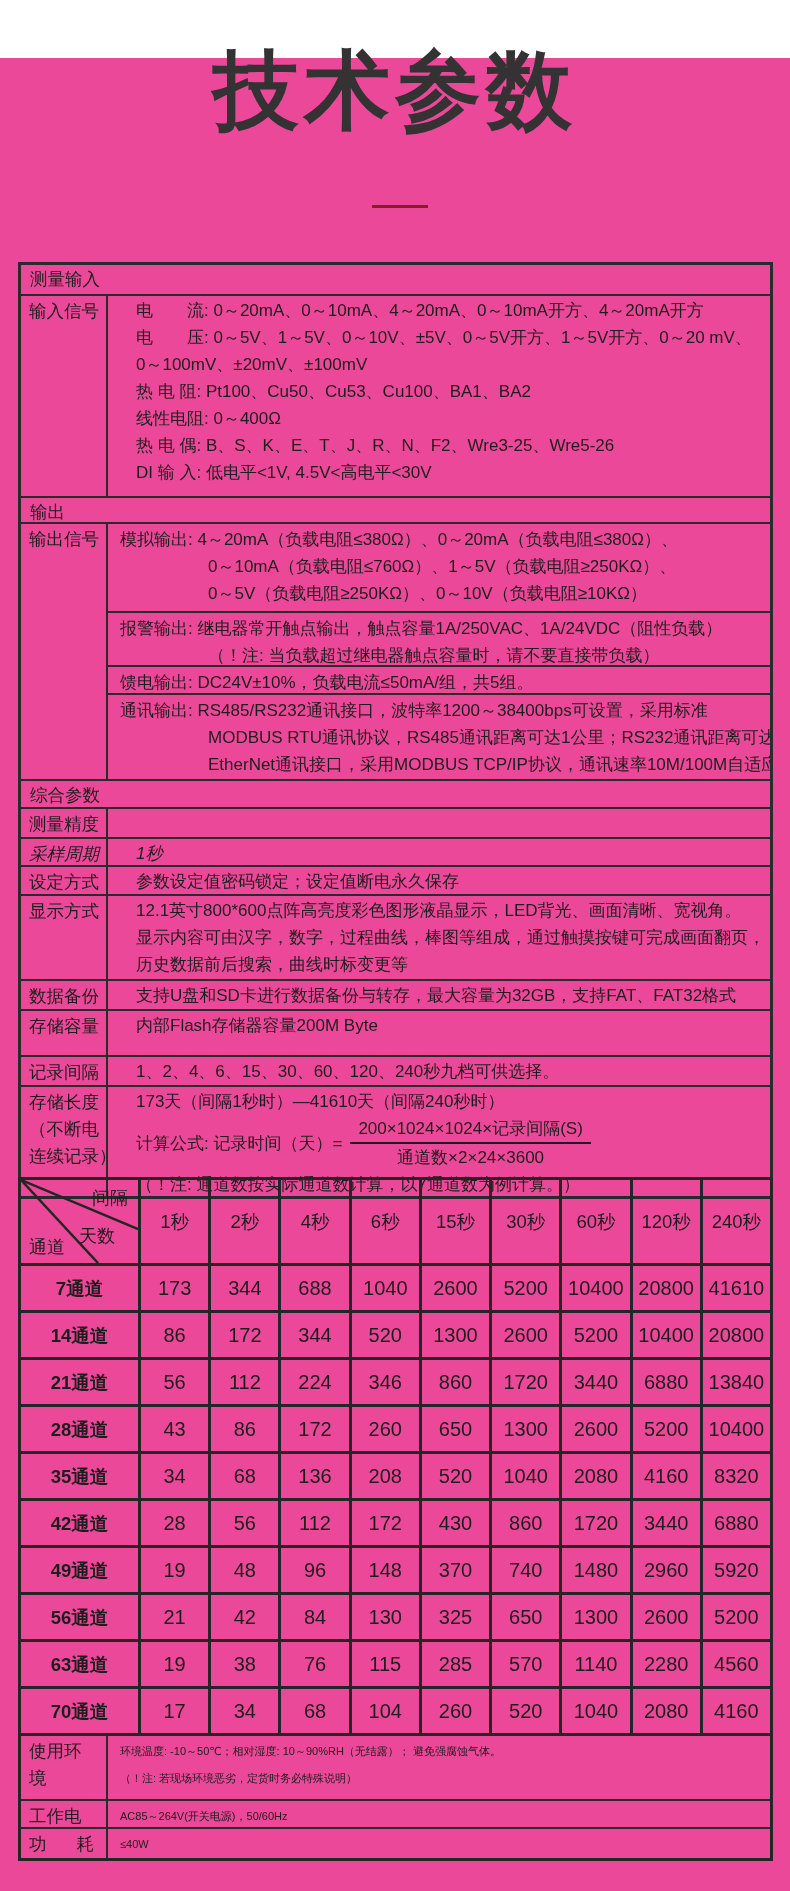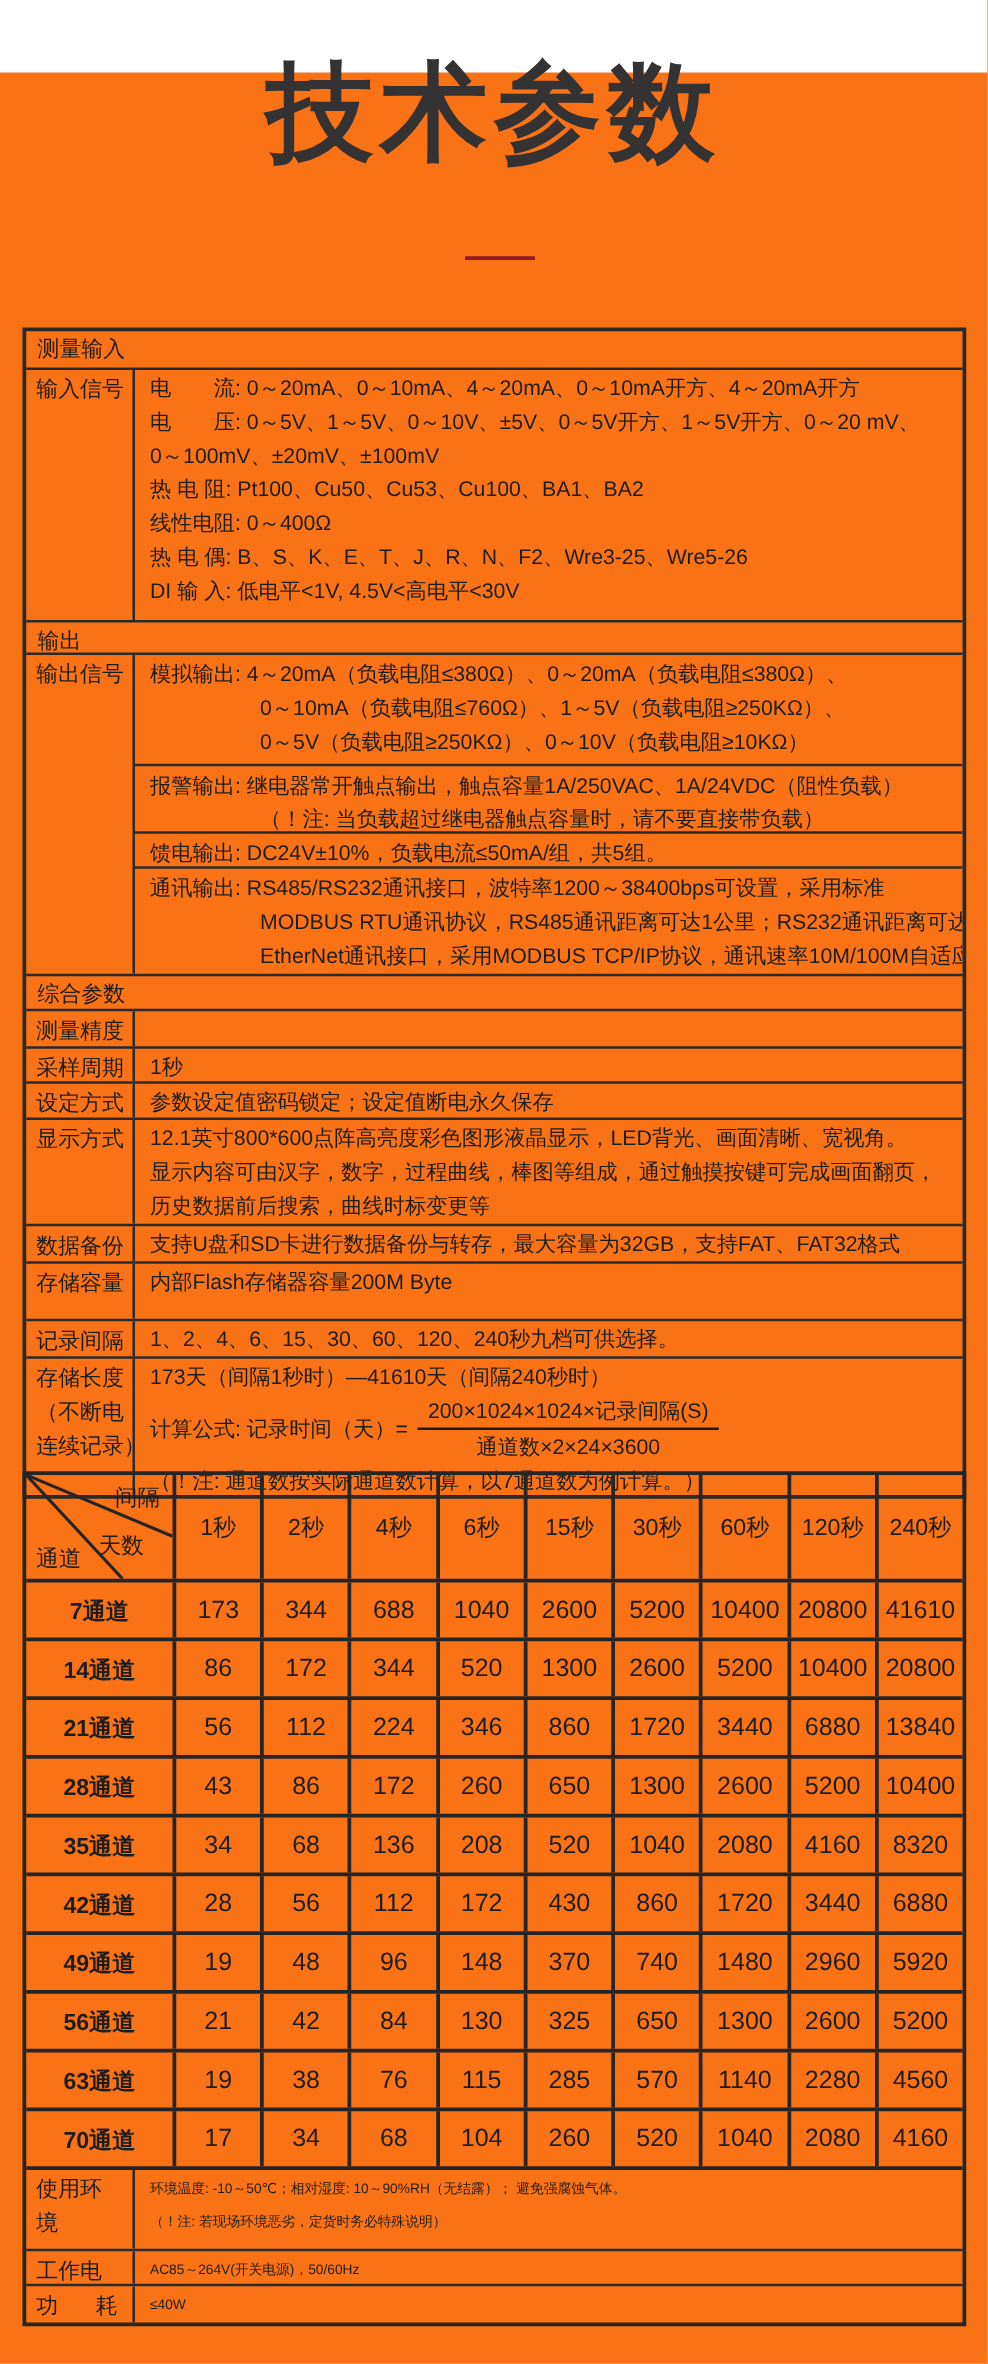--- a/index.html
+++ b/index.html
@@ -1,32 +1,32 @@
 <!DOCTYPE html>
 <html><head>
 <meta charset="utf-8">
 <style>
   html,body{margin:0;padding:0;}
   body{background:#fcf9f8;}
-  .page{position:relative;width:790px;height:1891px;background:#f97316;overflow:hidden;
+  .page{position:relative;width:790px;height:1891px;background:#ec4899;overflow:hidden;
         font-family:"Liberation Sans","DejaVu Sans",sans-serif;color:#1e1d1d;}
   .top-strip{position:absolute;top:0;left:0;right:0;height:58px;background:#ffffff;}
   .title{position:absolute;top:40px;left:0;width:100%;text-align:center;
          font-size:86px;line-height:100px;font-weight:900;letter-spacing:5px;color:#343232;}
   .red-divider{position:absolute;top:205px;left:372px;width:56px;height:3px;background:#8e1b22;}
 
   
   .spec{position:absolute;left:18px;top:262px;width:755px;border:3px solid #2b2a2a;box-sizing:border-box;}
   .spec-row{display:flex;border-bottom:2px solid #2b2a2a;box-sizing:border-box;overflow:hidden;}
   .spec-row.last{border-bottom:none;}
   .section-row{display:block;padding:1px 0 0 9px;font-size:17.5px;line-height:26px;box-sizing:border-box;
                border-bottom:2px solid #2b2a2a;overflow:hidden;}
   .row-label{width:87px;flex:none;border-right:2px solid #2b2a2a;box-sizing:border-box;
              padding:2px 2px 0 8px;font-size:17.5px;line-height:27px;}
-  .row-content{flex:1;min-width:0;box-sizing:border-box;padding:1px 2px 0 12px;font-size:17px;line-height:27px;}
+  .row-content{flex:1;min-width:0;box-sizing:border-box;padding:1px 2px 0 12px;font-size:17px;line-height:27px;margin-left:16px;}
   .ln{white-space:nowrap;}
   .ln.indent{padding-left:88px;}
   .blocks-content{flex:1;min-width:0;display:flex;flex-direction:column;}
   .sub-block{box-sizing:border-box;border-bottom:2px solid #2b2a2a;padding:2px 2px 0 12px;
              font-size:17px;line-height:27px;overflow:hidden;}
   .sub-block.last{border-bottom:none;}
   .formula-line{display:flex;align-items:center;height:56px;white-space:nowrap;}
   .frac{display:inline-flex;flex-direction:column;text-align:center;margin-left:8px;line-height:25px;}
   .frac .num{border-bottom:2px solid #1e1d1d;padding:0 8px 1px;}
   .frac .den{padding-top:1px;}
@@ -99,21 +99,21 @@
           </div>
         </div>
       </div>
       <div class="section-row" style="height: 28px;"><span>综合参数</span></div>
       <div class="spec-row" style="height: 30px; flex-direction: column;">
         <div class="row-label">测量精度</div>
         <div class="row-content">
           <div class="ln">0.2%FS±1d</div>
         </div>
       </div>
-      <div class="spec-row" style="height: 28px;">
+      <div class="spec-row" style="height: 28px; font-style: italic;">
         <div class="row-label">采样周期</div>
         <div class="row-content">
           <div class="ln">1秒</div>
         </div>
       </div>
       <div class="spec-row" style="height: 29px;">
         <div class="row-label">设定方式</div>
         <div class="row-content">
           <div class="ln">参数设定值密码锁定；设定值断电永久保存</div>
         </div>

